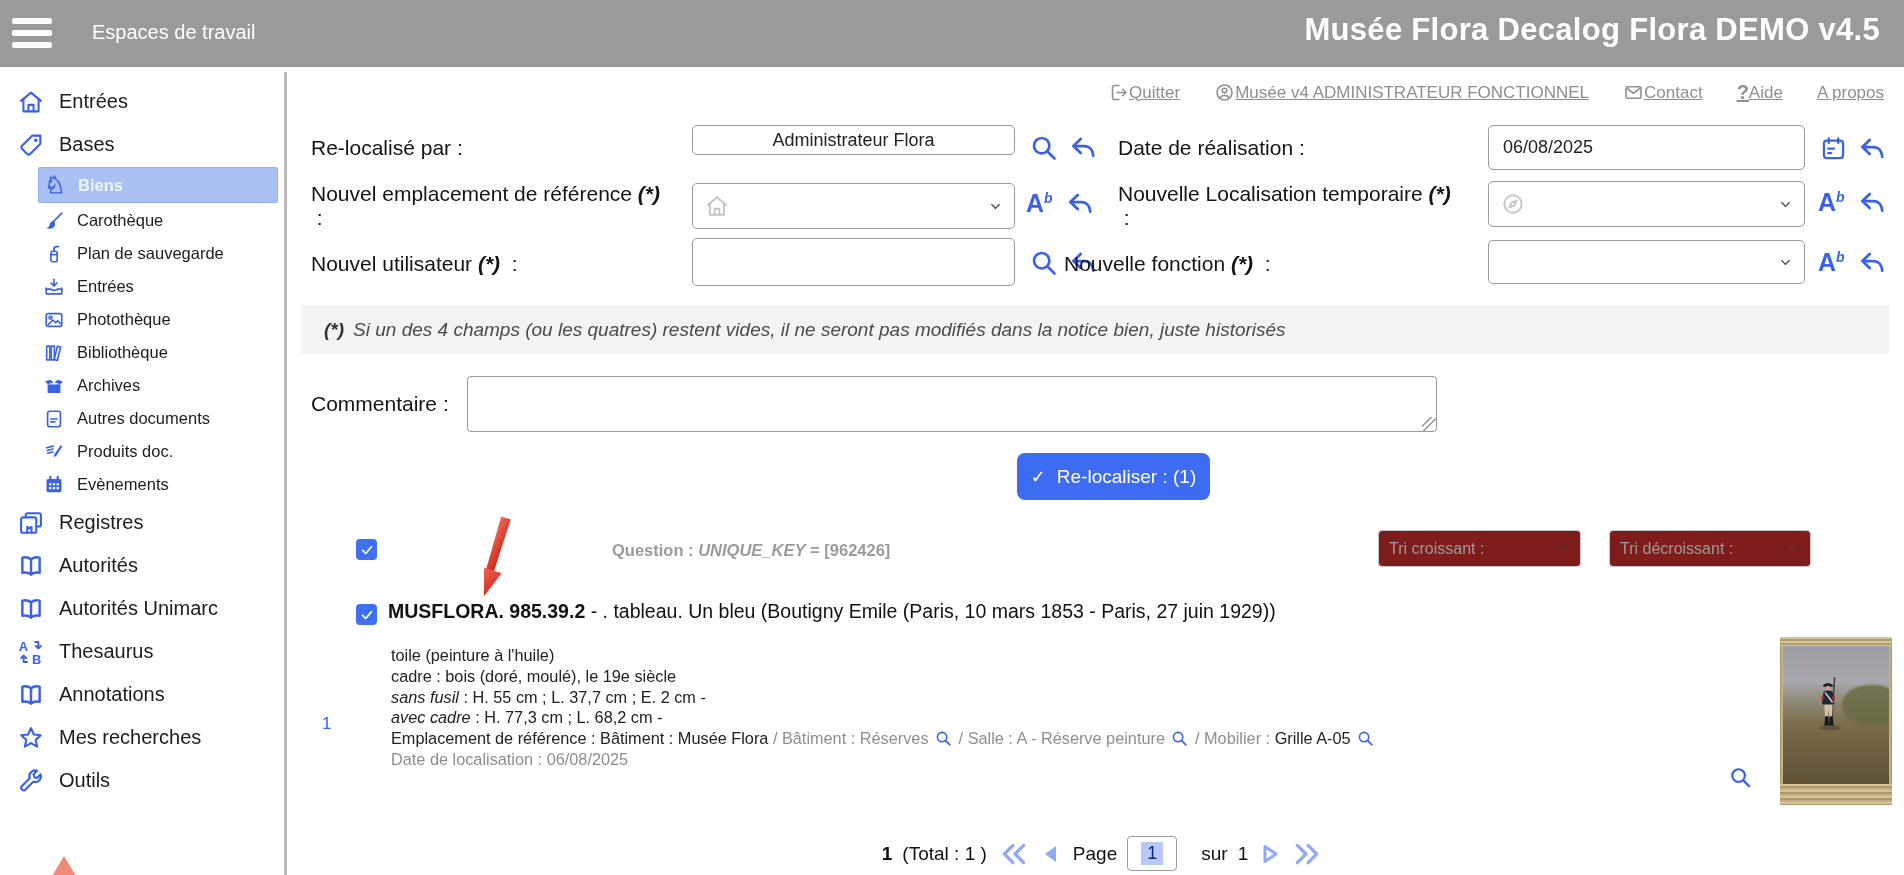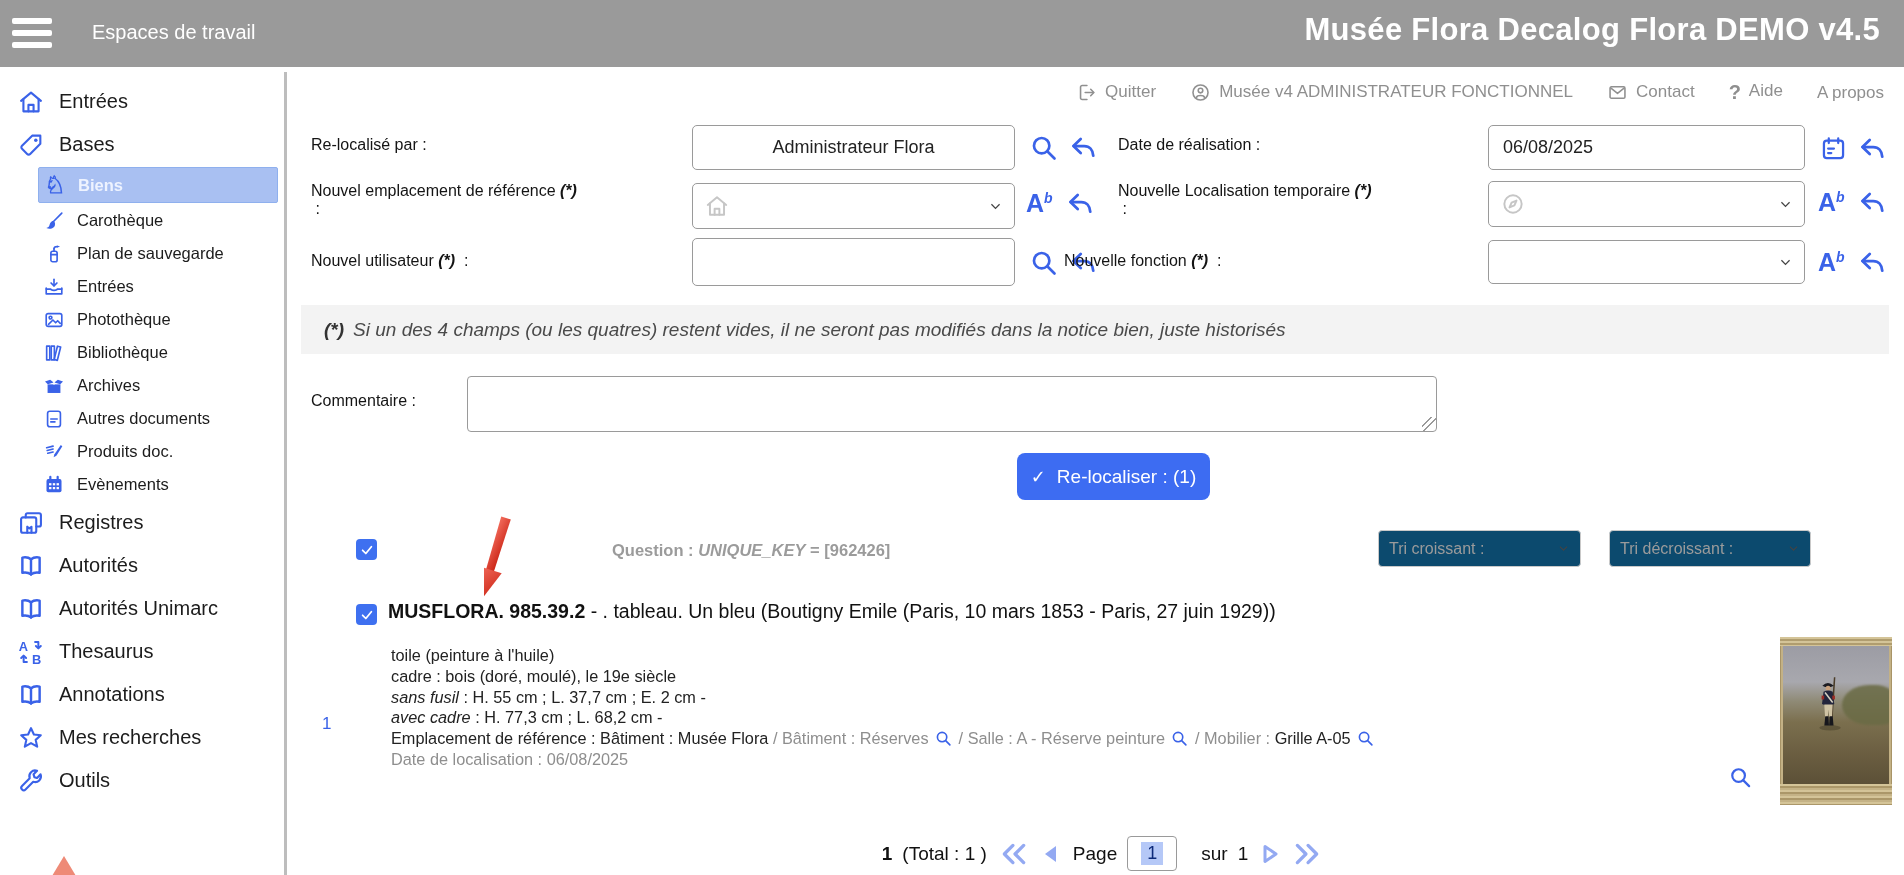--- a/index.html
+++ b/index.html
@@ -30,26 +30,26 @@
   .knight{font-size:24px;line-height:22px;color:#3a62e8;font-weight:bold;}
   .bic{stroke:#3a62e8;fill:none;stroke-width:1.8;stroke-linecap:round;stroke-linejoin:round;}
   .bic2{stroke:#3a62e8;fill:none;stroke-width:2.3;stroke-linecap:round;stroke-linejoin:round;}
   .gic{stroke:#909090;fill:none;stroke-width:1.8;stroke-linecap:round;stroke-linejoin:round;}
   .lic{stroke:#c6c6c6;fill:none;stroke-width:1.8;stroke-linecap:round;stroke-linejoin:round;}
   .red-tri{position:absolute;left:52px;top:856px;width:0;height:0;
            border-left:12px solid transparent;border-right:12px solid transparent;border-bottom:20px solid #ee8a77;}
 
   
   .utilbar{position:absolute;top:81px;right:20px;display:flex;align-items:center;gap:34px;color:#8f8f8f;font-size:17px;}
-  .util-item{display:flex;align-items:flex-start;gap:8px;cursor:pointer;white-space:nowrap;}
+  .util-item{display:flex;align-items:center;gap:0;cursor:pointer;white-space:nowrap;text-decoration:underline;}
   .util-item svg{width:21px;height:21px;}
   .qmark{font-size:20px;font-weight:bold;color:#8f8f8f;}
 
   
-  .flb{position:absolute;font-size:16px;color:#141414;}
+  .flb{position:absolute;font-size:21px;color:#141414;}
   .star{font-weight:bold;font-style:italic;}
   .txt{position:absolute;border:1px solid #9a9a9a;border-radius:5px;font-size:18px;color:#222;
        font-family:inherit;box-sizing:border-box;outline:none;}
   .fake-select{position:absolute;border:1px solid #9a9a9a;border-radius:5px;display:flex;align-items:center;
        padding:0 11px;box-sizing:border-box;background:#fff;cursor:pointer;}
   .fake-select .chev{margin-left:auto;width:15px;height:15px;}
   .igrp{position:absolute;display:flex;align-items:center;gap:10px;}
   .igrp svg{display:block;}
   .ab{color:#3a62e8;font-weight:bold;font-size:25px;line-height:1;cursor:pointer;}
   .ab sup{font-size:14px;font-style:italic;}
@@ -65,21 +65,21 @@
        border-radius:8px;font-size:19px;font-family:inherit;display:flex;align-items:center;justify-content:center;gap:11px;cursor:pointer;}
   .btn .chk{font-size:18px;}
 
   
   .cbx{position:absolute;width:21px;height:21px;background:#3e70f0;border-radius:4px;
        display:flex;align-items:center;justify-content:center;cursor:pointer;}
   .cbx svg{width:14px;height:14px;stroke:#fff;stroke-width:3;fill:none;stroke-linecap:round;stroke-linejoin:round;}
   .qtext{position:absolute;left:612px;top:541px;font-size:16.5px;font-weight:bold;color:#9b9b9b;}
   .qtext i{font-style:italic;}
   .sortsel{position:absolute;height:37px;border:1px solid #c9c9c9;border-radius:4px;display:flex;align-items:center;
-       padding:0 10px;font-size:16px;color:#9b9b9b;box-sizing:border-box;cursor:pointer;background:#0c4a6e;}
+       padding:0 10px;font-size:16px;color:#9b9b9b;box-sizing:border-box;cursor:pointer;background:#7f1d1d;}
   .sortsel .chev{margin-left:auto;width:13px;height:13px;}
   .rec-title{position:absolute;left:388px;top:600px;font-size:19.5px;color:#111;white-space:nowrap;}
   .rec-num{position:absolute;left:322px;top:714px;color:#3a62e8;font-size:17px;}
   .dts{position:absolute;left:391px;top:645px;font-size:16.3px;line-height:20.8px;color:#222;white-space:nowrap;}
   .gray{color:#8e8e8e;}
   .minimag{width:17px;height:17px;vertical-align:-3px;margin:0 2px;cursor:pointer;}
   .zoom-right{position:absolute;left:1729px;top:766px;width:23px;height:23px;cursor:pointer;}
 
   
   .red-arrow{position:absolute;left:484px;top:516px;width:80px;height:95px;pointer-events:none;}
@@ -434,21 +434,21 @@
     <div class="util-item">
         <span class="qmark">?</span>
         <span>Aide</span>
       </div>
     <div class="util-item">
         <span>A propos</span>
       </div>
   </div>
 
   <div class="flb" style="left:311px;top:136px;">Re-localisé par :</div>
-  <input class="txt" style="left: 692px; top: 125px; width: 323px; height: 45px; text-align: center;" value="Administrateur Flora">
+  <input class="txt" style="left: 692px; top: 125px; width: 323px; height: 30px; text-align: center;" value="Administrateur Flora">
   <div class="igrp" style="left:1030px;top:133px;">
     <svg class="bic2" width="28" height="28">
         <use href="#i-mag"></use>
       </svg>
     <svg class="bic2" width="29" height="29">
         <use href="#i-undo"></use>
       </svg>
   </div>
   <div class="flb" style="left:1118px;top:136px;">Date de réalisation  :</div>
   <input class="txt" style="left: 1488px; top: 125px; width: 317px; height: 45px; padding-left: 14px;" value="06/08/2025">

